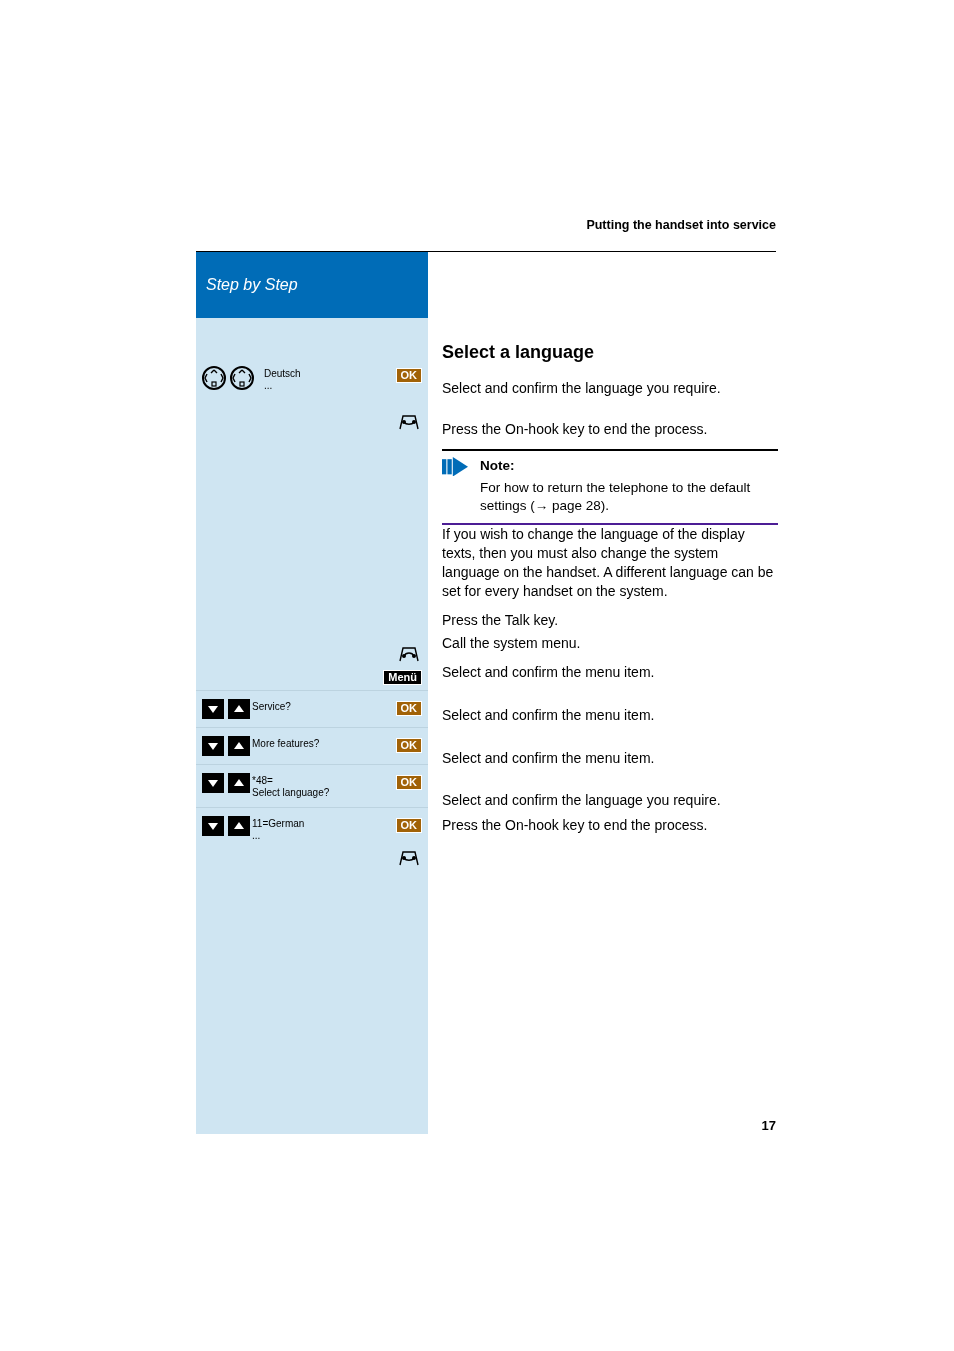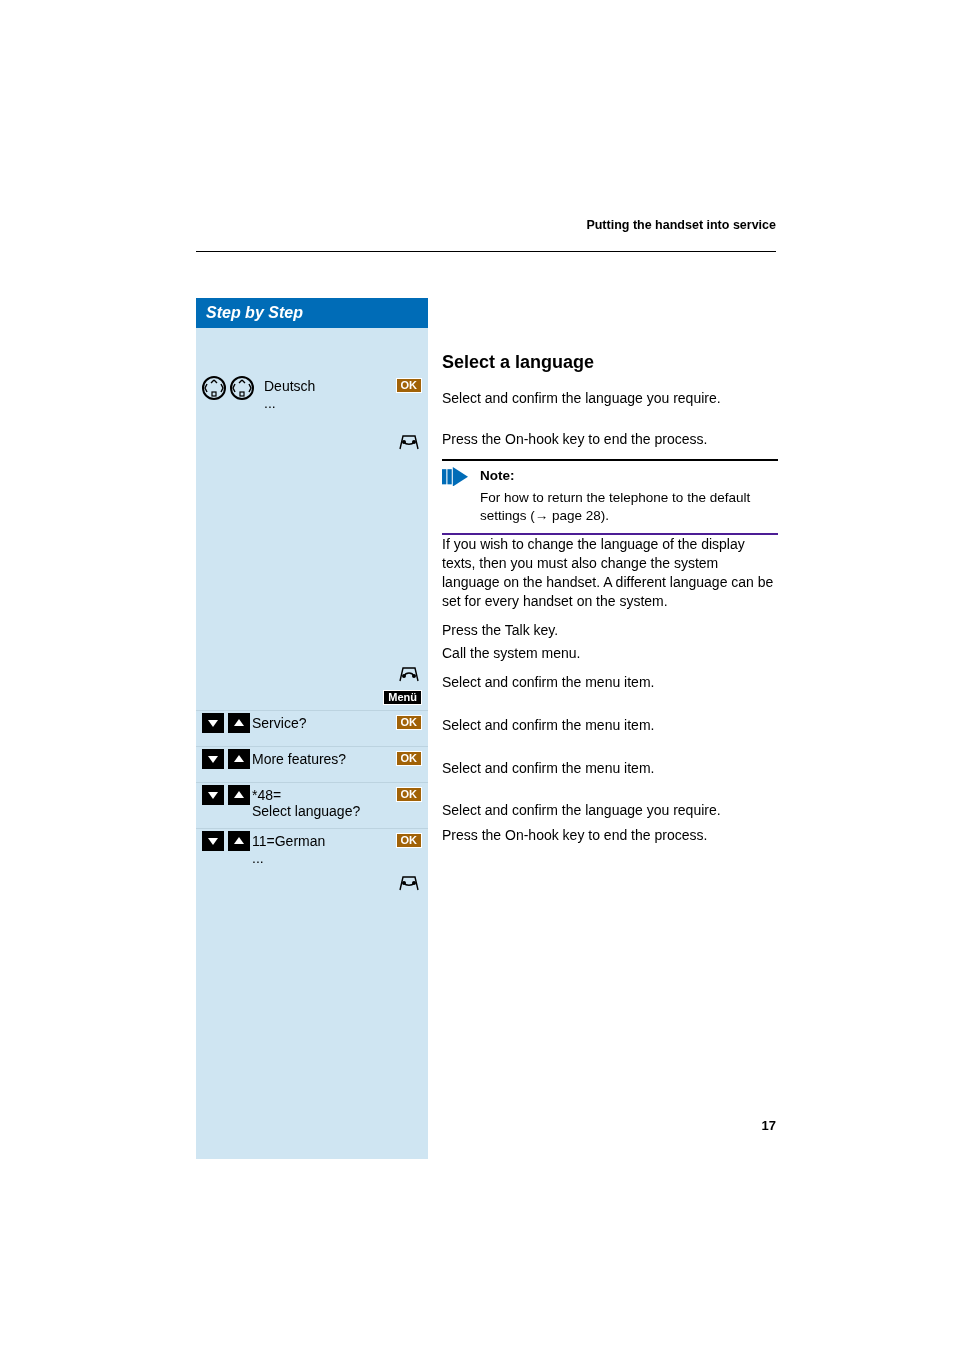--- a/index.html
+++ b/index.html
@@ -24,26 +24,25 @@
   }
   .layout {
     position: absolute;
     top: 252px;
     left: 196px;
     width: 582px;
   }
   .sidebar-header {
     background: #006cb7;
     color: #fff;
-    font-weight: bold;
+    font-weight: normal;
     font-style: italic;
     font-size: 16px;
-    padding: 6px 10px;
+    padding: 24px 10px;
     width: 232px;
-    margin-top: 46px;
   }
   .columns {
     display: flex;
     align-items: stretch;
   }
   .left-col {
     width: 232px;
     background: #cfe5f2;
     padding-bottom: 20px;
   }
@@ -58,21 +57,21 @@
     min-height: 30px;
   }
   .step-icons {
     display: flex;
     align-items: center;
     gap: 4px;
     flex-shrink: 0;
     width: 62px;
   }
   .step-label {
-    font-size: 14px;
+    font-size: 10px;
     line-height: 1.2;
     flex: 1;
     padding: 2px 4px 0 0;
   }
   .ok-btn {
     background: #a16207;
     color: #fff;
     font-size: 11px;
     font-weight: bold;
     padding: 1px 4px;
@@ -144,21 +143,21 @@
   .note-content .note-title { font-weight: bold; margin-bottom: 4px; display: block; }
   .page-number {
     position: absolute;
     bottom: 218px;
     right: 178px;
     font-size: 13px;
     font-weight: bold;
   }
   .spacer { height: 14px; }
   .spacer-sm { height: 6px; }
-  .row-top-pad { padding-top: 2px; }
+  .row-top-pad { padding-top: 8px; }
   .arrow-char { font-family: Arial; }
 </style>
 </head>
 <body>
 
 <svg width="0" height="0" style="position:absolute">
   <defs>
 
     <g id="navctrl-glyph">
       <path d="M11 3 L8 6 M11 3 L14 6" stroke="#000" stroke-width="1.4" fill="none"></path>

